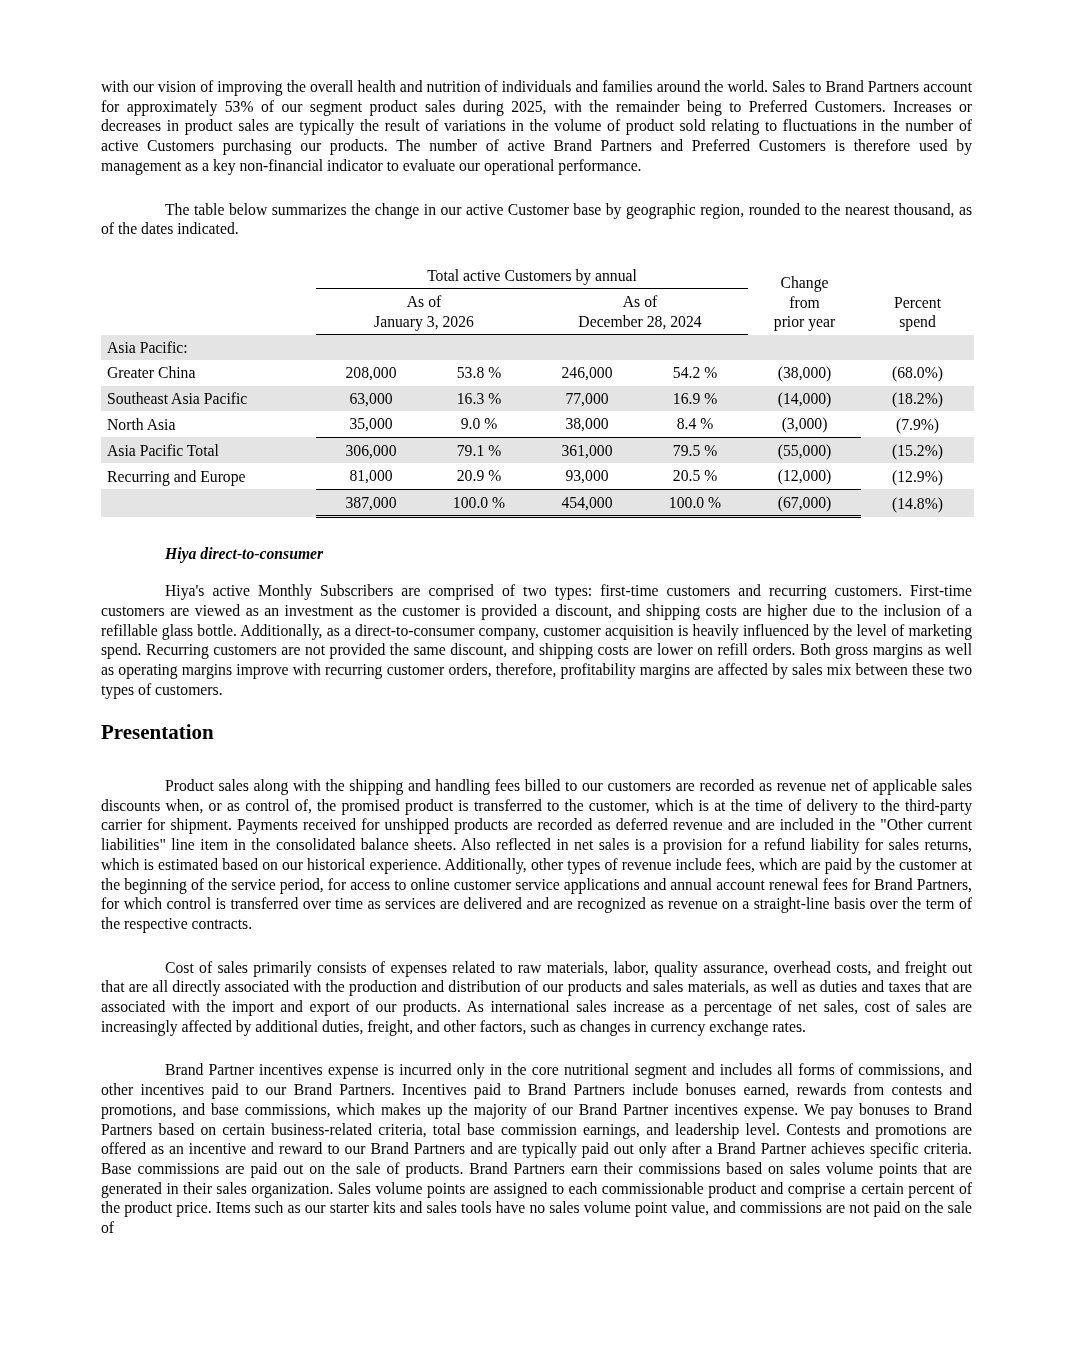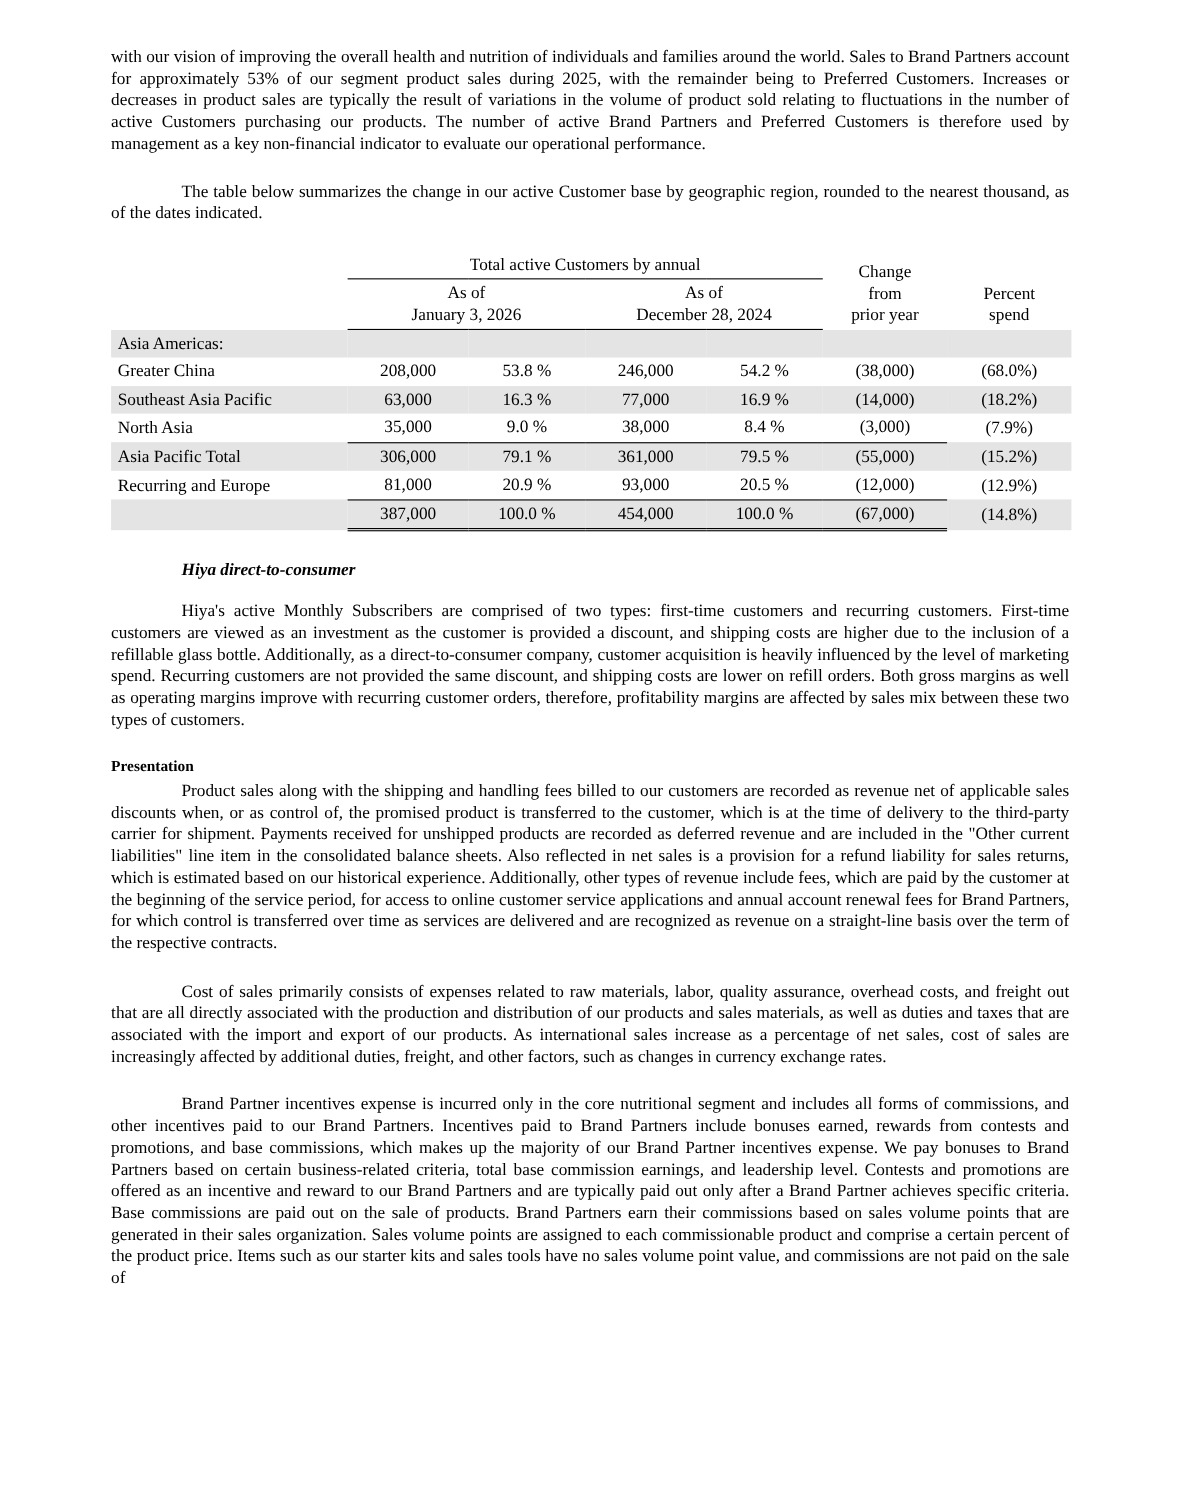--- a/index.html
+++ b/index.html
@@ -10,41 +10,41 @@
     font-family: "Liberation Serif", serif;
     font-size: 15.7px;
     color: #000;
     position: relative;
     overflow: hidden;
   }
   .page {
     position: relative;
     width: 1073px;
     height: 1365px;
-    padding: 42px 101px 0 101px;
+    padding: 77px 101px 0 101px;
     font-family: Liberation Serif, serif;
   }
   p.body-text {
     text-align: justify;
     line-height: 19.7px;
     margin-bottom: 24px;
   }
   p.indent { text-indent: 64px; }
   h3.sub-heading {
     font-size: 15.7px;
     font-weight: bold;
     font-style: italic;
     text-indent: 64px;
     margin-bottom: 17px;
     line-height: 19.7px;
   }
   h3.section-heading {
-    font-size: 14px;
-    font-weight: bold;
-    margin-bottom: 2px;
+    font-size: 21px;
+    font-weight: bold;
+    margin-bottom: 33px;
     line-height: 19.7px;
   }
   
   table.cust-table {
     border-collapse: collapse;
     table-layout: fixed;
     width: 100%;
     margin: 24px 0 26px 0;
     font-size: 15.7px;
   }
@@ -126,21 +126,21 @@
       <tr>
         <td></td>
         <th class="sub-hdr preline" colspan="2">As of
 January 3, 2026</th>
         <th class="sub-hdr preline" colspan="2">As of
 December 28, 2024</th>
       </tr>
     </thead>
     <tbody>
       <tr class="shaded">
-        <td class="lbl">Asia Americas:</td>
+        <td class="lbl">Asia Pacific:</td>
         <td class="num"></td>
         <td class="num"></td>
         <td class="num"></td>
         <td class="num"></td>
         <td class="num"></td>
         <td class="num"></td>
       </tr>
       <tr>
         <td class="lbl lbl-indent">Greater China</td>
         <td class="num">208,000</td>

